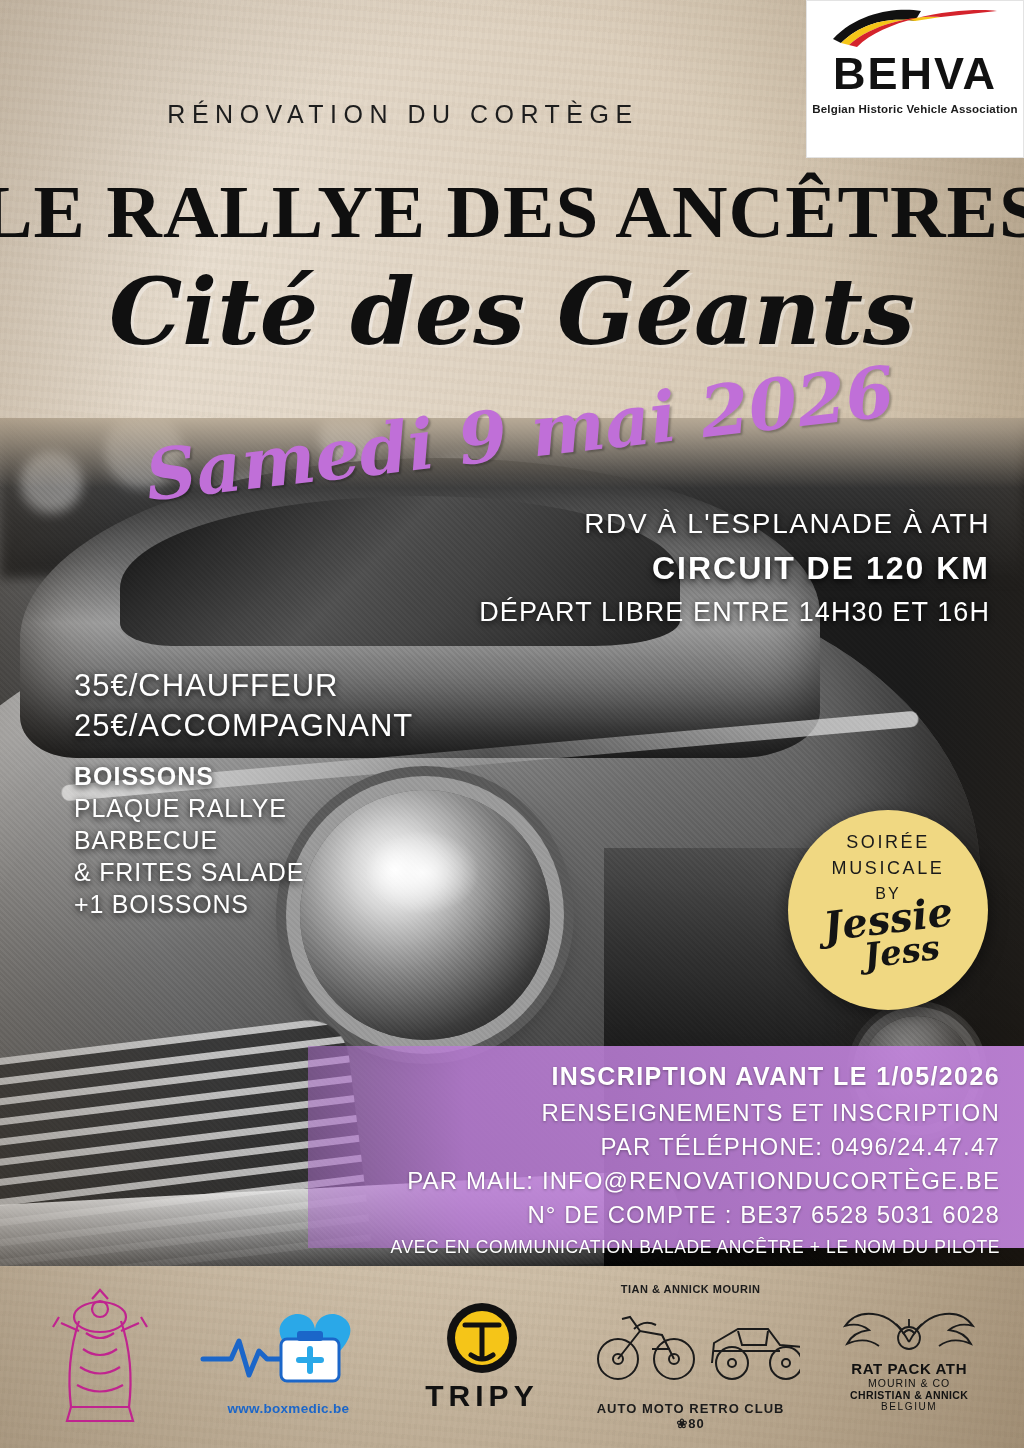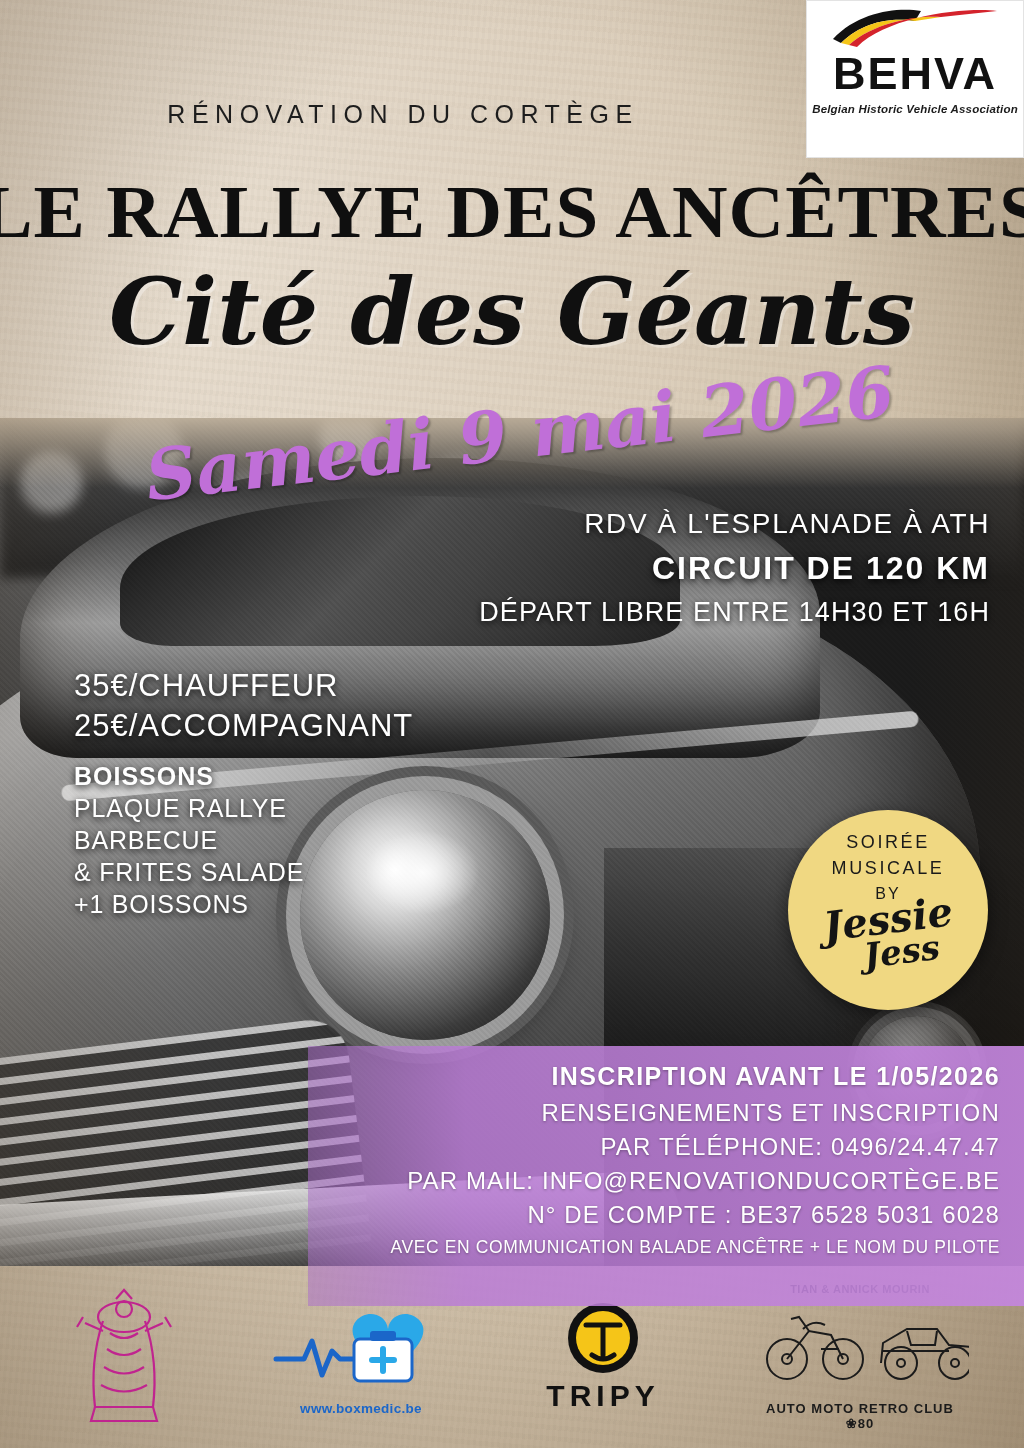--- a/index.html
+++ b/index.html
@@ -69,21 +69,20 @@
     margin-top: 4px;
   }
   .behva-sub {
     font-family: "Liberation Sans", sans-serif;
     font-weight: bold;
     font-size: 11.5px;
     color: #1b1b1b;
     margin-top: 7px;
     letter-spacing: .2px;
     text-align: center;
-    font-style: italic;
   }
 
   
   .kicker {
     position: absolute;
     top: 100px;
     left: 0;
     width: 806px;
     text-align: center;
     font-size: 25px;
@@ -320,21 +319,21 @@
     line-height: .92;
     transform: rotate(-7deg) translateX(14px);
   }
 
   
   .contact {
     position: absolute;
     left: 308px;
     top: 1046px;
     width: 716px;
-    height: 260px;
+    height: 202px;
     background: linear-gradient(90deg, rgba(170,110,200,.55) 0%, rgba(186,124,214,.85) 22%, rgba(196,134,222,.92) 100%);
     color: #fff;
     text-align: right;
     padding: 16px 24px 0 0;
     box-sizing: border-box;
     z-index: 6;
     text-shadow: 0 1px 3px rgba(0,0,0,.35);
   }
   .contact .c1 { font-size: 25px; font-weight: bold; letter-spacing: 1.4px; }
   .contact .c2 { font-size: 24px; letter-spacing: 1.2px; margin-top: 8px; }
@@ -518,15 +517,30 @@
           <circle cx="204" cy="68" r="16"></circle>
           <circle cx="204" cy="68" r="4"></circle>
           <path d="M130 68 L132 48 L156 34 L186 34 L198 50 L220 52"></path>
           <path d="M156 36 L160 50 L184 50 L186 36"></path>
           <path d="M132 56 h66"></path>
         </g>
       </svg>
       <div class="am-bot">AUTO MOTO        RETRO CLUB ❀80</div>
     </div>
 
+    <div class="sp sp-rat">
+      <svg width="160" height="58" viewBox="0 0 160 58" style="margin:0 auto;display:block;">
+        <g fill="none" stroke="#1b1b1b" stroke-width="1.8">
+          <path d="M80 40 q-14 -26 -36 -28 q-18 -2 -28 12 q14 -4 24 4 q-16 2 -22 14 q18 -8 32 2"></path>
+          <path d="M80 40 q14 -26 36 -28 q18 -2 28 12 q-14 -4 -24 4 q16 2 22 14 q-18 -8 -32 2"></path>
+          <circle cx="80" cy="36" r="11"></circle>
+          <path d="M74 32 q6 -8 12 0"></path>
+          <path d="M80 25 v-8 M73 28 l-6 -6 M87 28 l6 -6"></path>
+        </g>
+      </svg>
+      <div class="r1">RAT PACK ATH</div>
+      <div class="r2">MOURIN &amp; CO</div>
+      <div class="r3">CHRISTIAN &amp; ANNICK</div>
+      <div class="r4">BELGIUM</div>
+    </div>
 
   </div>
 </div>
 
 </body></html>

